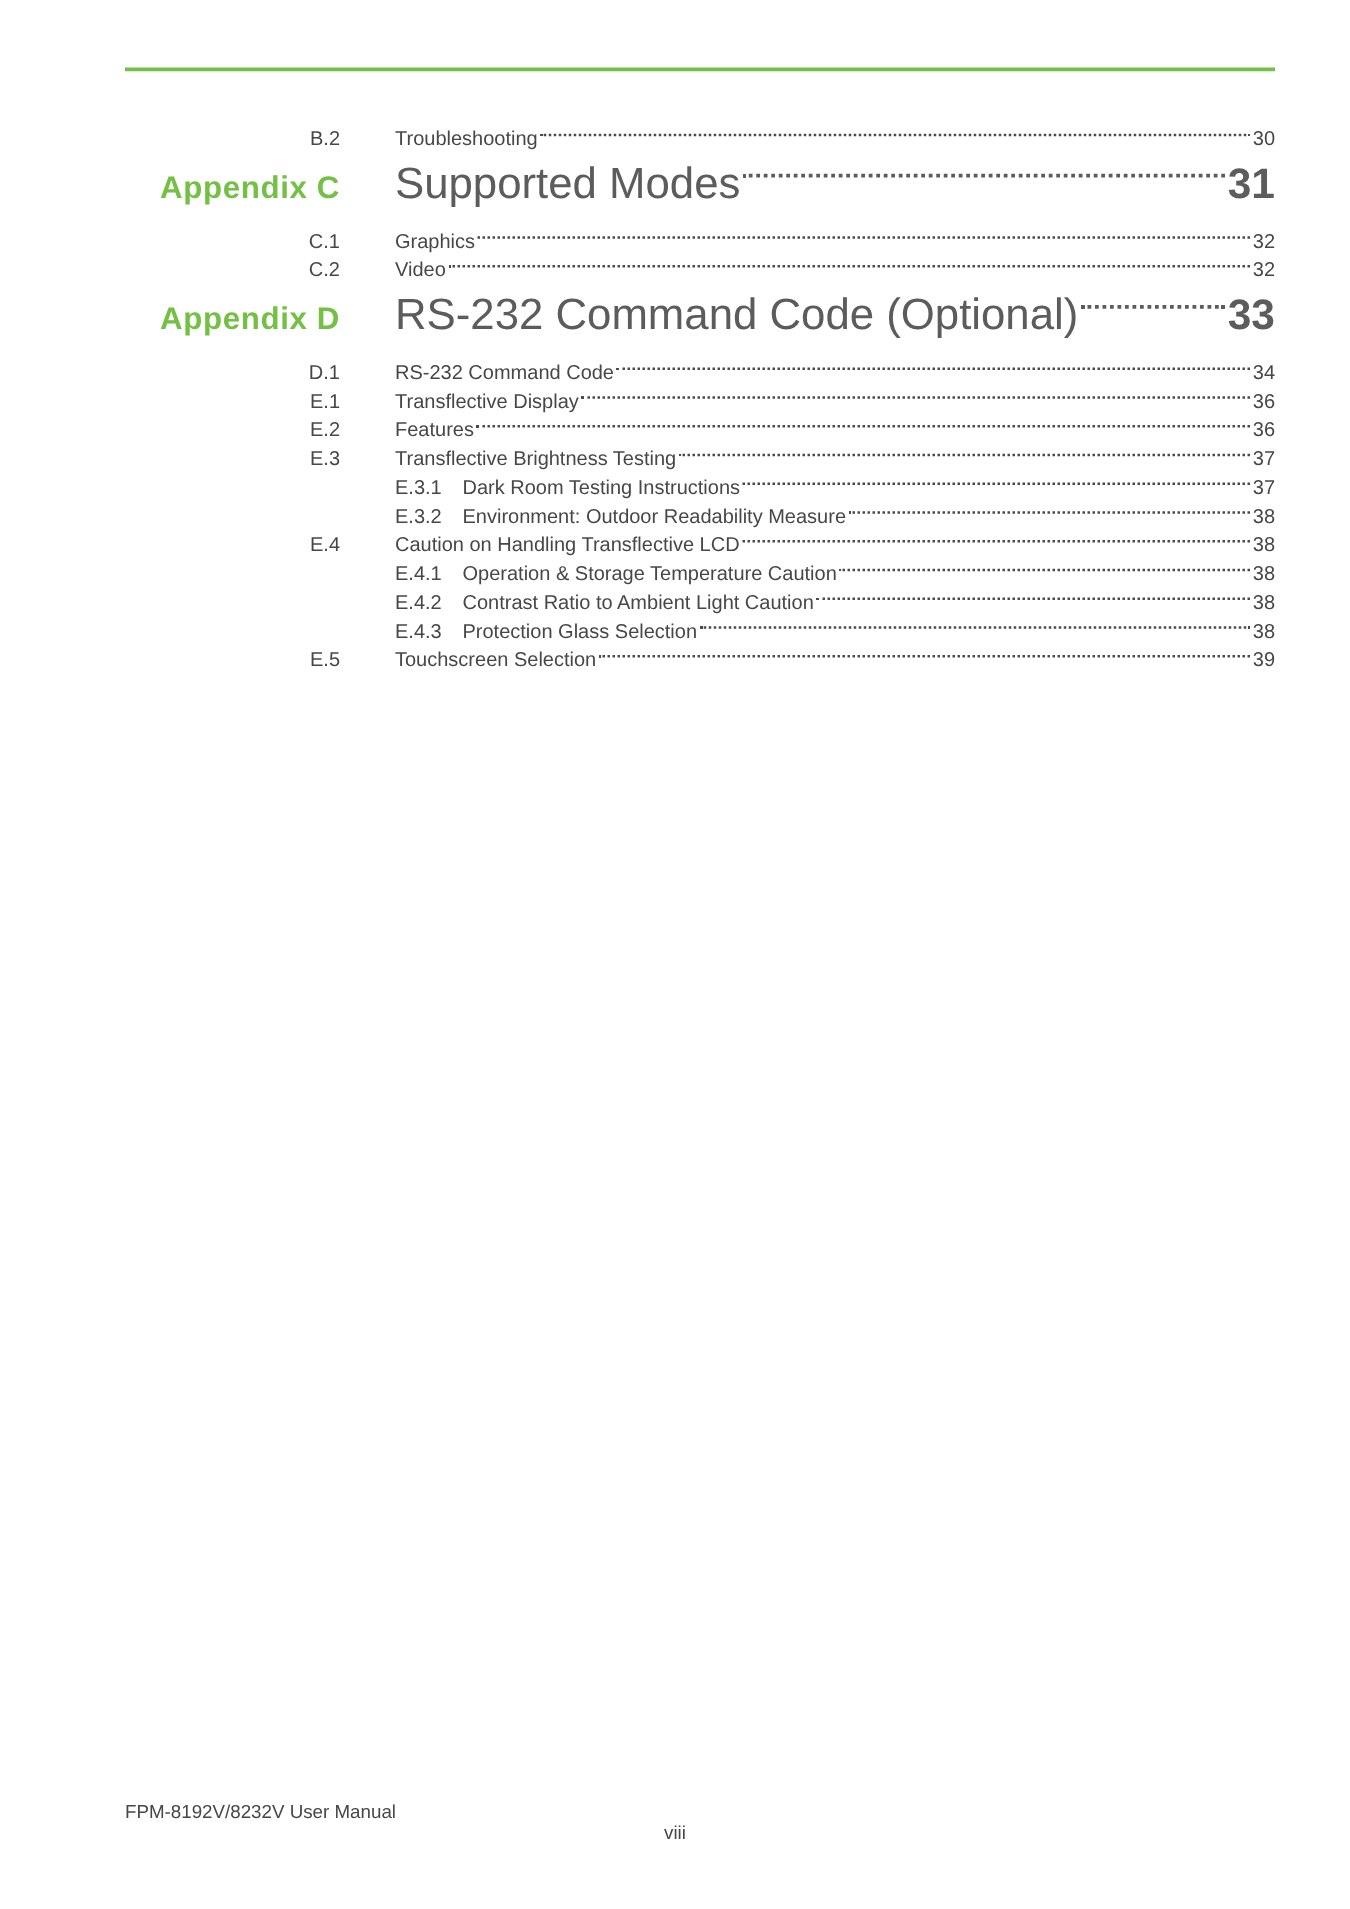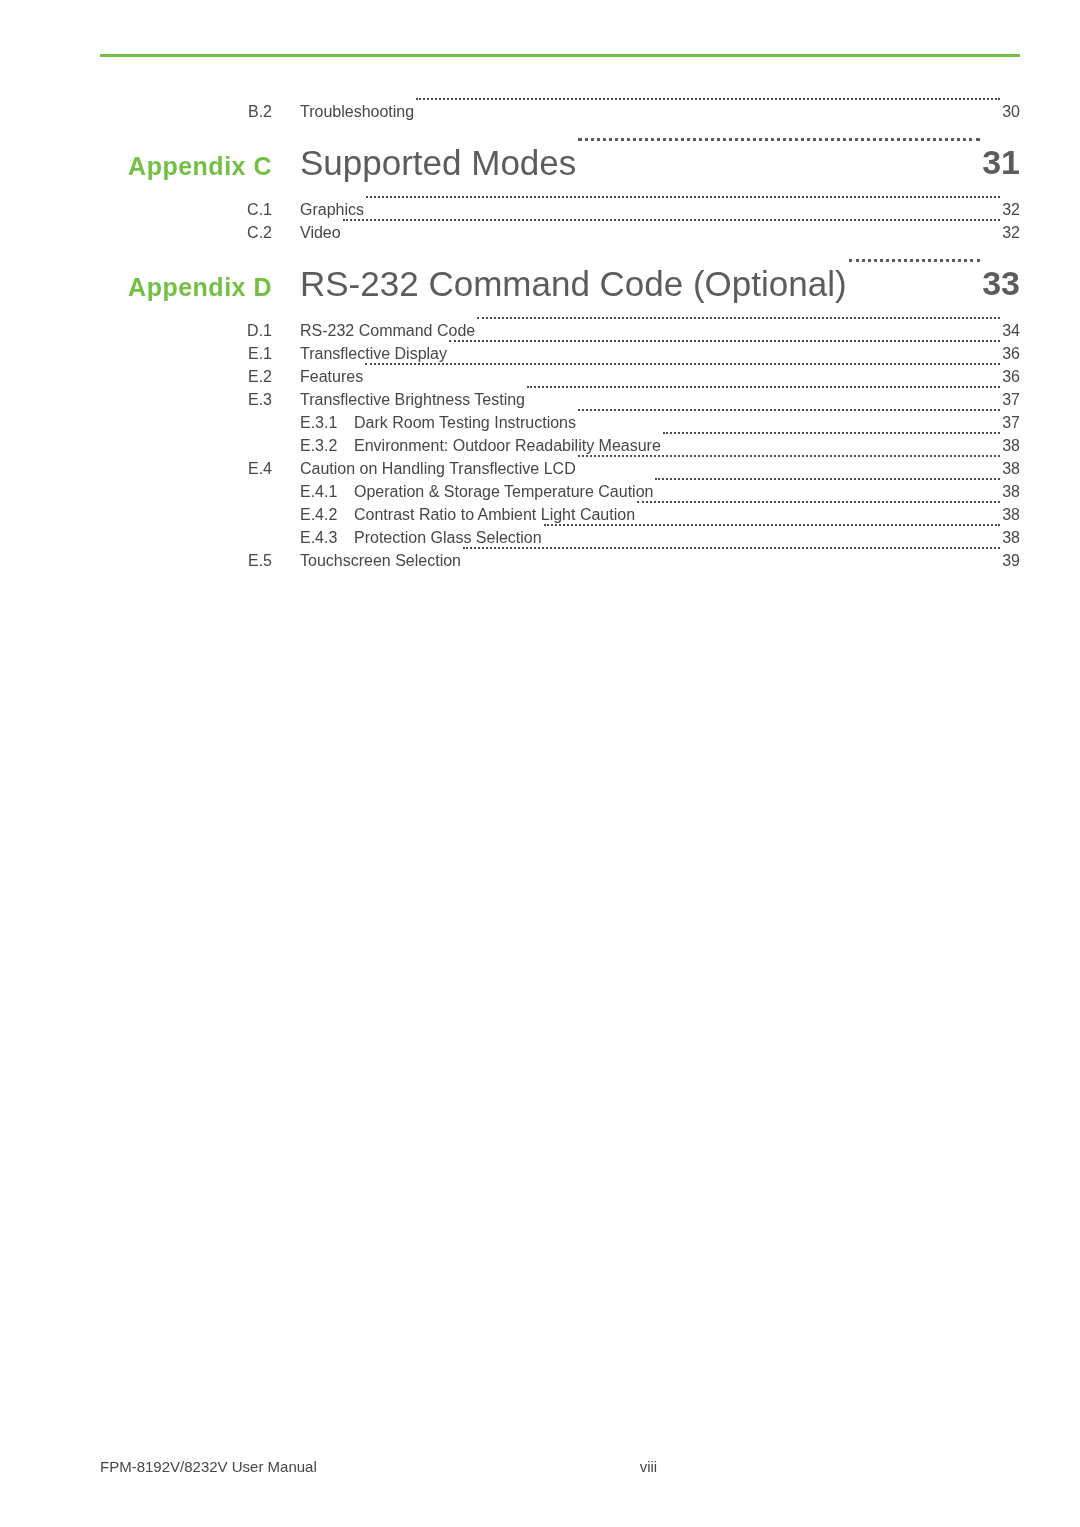--- a/index.html
+++ b/index.html
@@ -26,20 +26,21 @@
     }
     .content {
       position: absolute;
       top: 100px;
       left: 100px;
       right: 60px;
     }
     .toc-row {
       display: flex;
       align-items: baseline;
+      gap: 16px;
     }
     .label-col {
       width: 200px;
       text-align: right;
       padding-right: 28px;
       flex-shrink: 0;
     }
     .label-sub {
       font-size: 16px;
       color: #474747;
@@ -47,21 +48,21 @@
     }
     .label-appendix {
       font-size: 25px;
       font-weight: bold;
       color: #74c044;
       letter-spacing: .5px;
     }
     .title-col {
       flex: 1;
       display: flex;
-      align-items: flex-start;
+      align-items: center;
     }
     .title-text {
       white-space: nowrap;
     }
     .dots {
       flex: 1;
       border-bottom: 2px dotted #000;
       margin: 0 2px 4px 2px;
       position: relative;
       top: -3px;
@@ -75,21 +76,21 @@
     }
     .page-num {
       white-space: nowrap;
     }
     .row-sub {
       font-size: 16px;
       color: #474747;
       line-height: 23px;
     }
     .row-heading {
-      margin-top: 20px;
+      margin-top: 4px;
       margin-bottom: 15px;
     }
     .row-heading .title-text {
       font-size: 35px;
       font-weight: normal;
       color: #5c5c5c;
     }
     .row-heading .page-num {
       font-size: 34px;
       font-weight: bold;
@@ -104,20 +105,21 @@
       width:54px;
     }
     .footer {
       position: absolute;
       bottom: 52px;
       left: 100px;
       right: 60px;
       display: flex;
       font-size: 15px;
       color: #474747;
+      flex-direction: column;
     }
     .footer-manual { flex: 0 0 auto; }
     .footer-center { flex: 1; text-align: center; padding-right:75px;margin-left:35px;}
   </style>
 </head>
 <body>
 <div class="page">
 
 <div class="header-line"></div>
 

